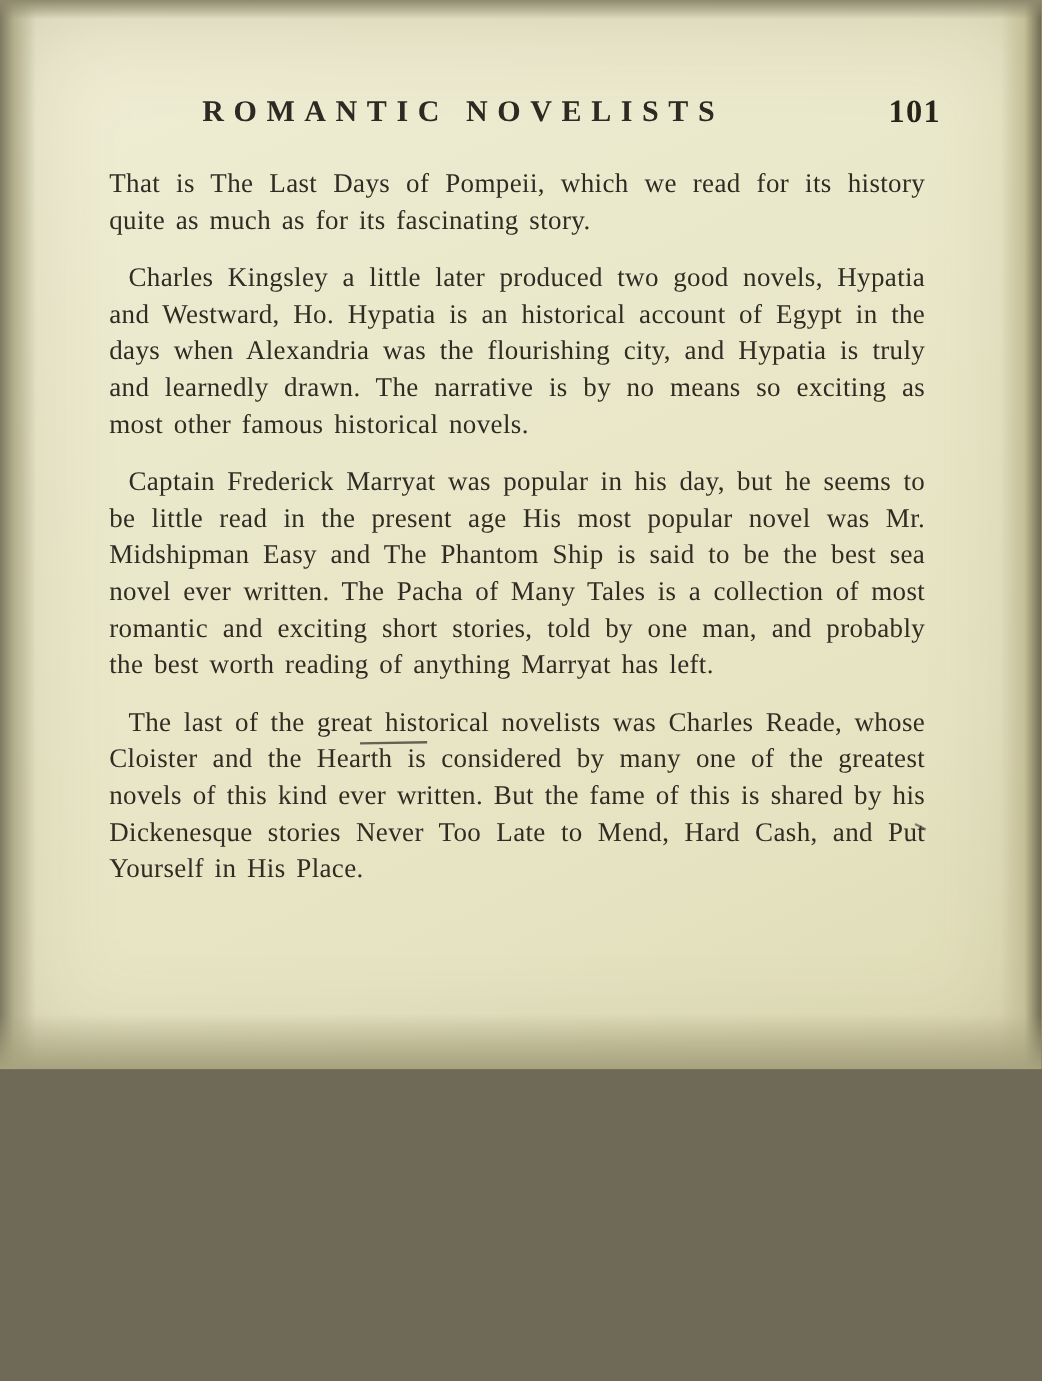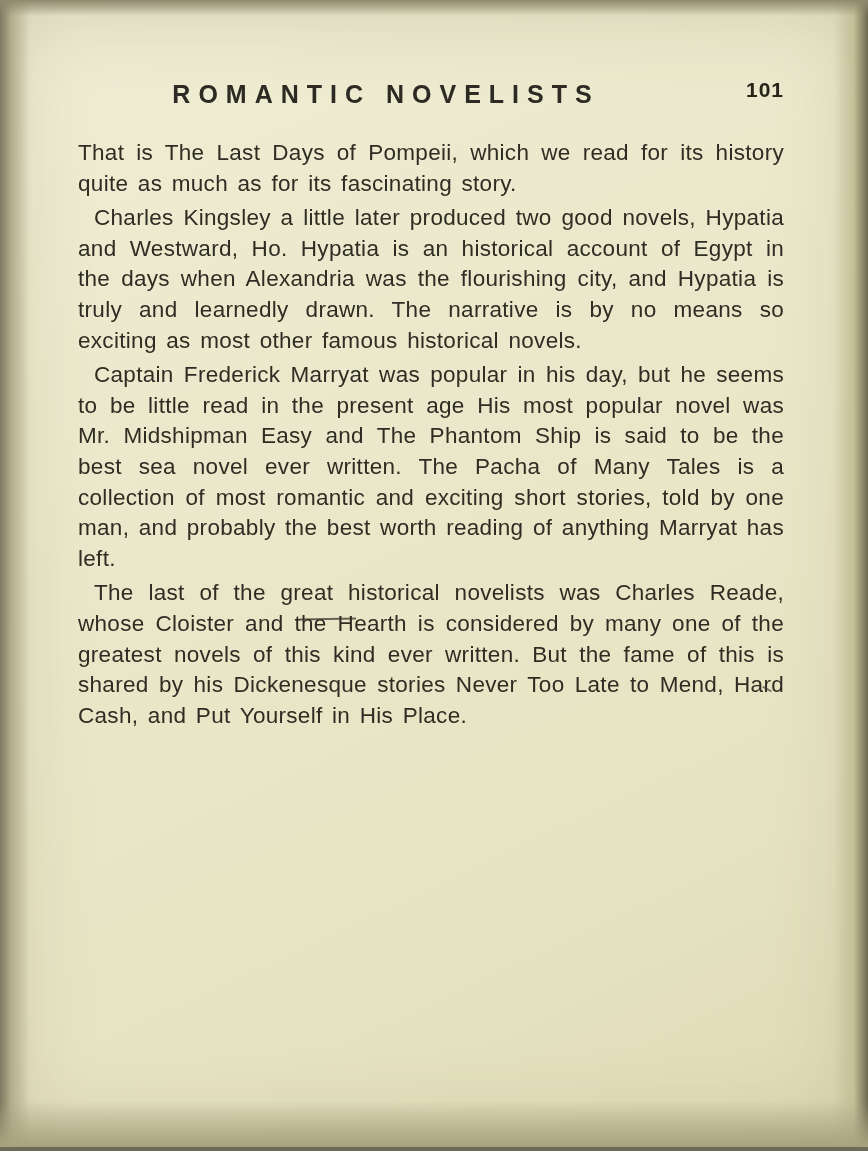--- a/index.html
+++ b/index.html
@@ -4,24 +4,24 @@
 <style>
   html, body {
     margin: 0;
     padding: 0;
     background: #6f6a58;
   }
 
   .scan {
     position: relative;
     width: 868px;
-    height: 1147px;
+    height: 891px;
     overflow: hidden;
     background: linear-gradient(155deg, #efeDD4 0%, #eae8ca 40%, #e6e3c2 75%, #deDAB4 100%);
-    font-family: Liberation Sans, sans-serif;
+    font-family: Liberation Serif, serif;
     box-shadow: inset 0 0 90px rgba(110, 100, 60, 0.28);
   }
 
   
   .edge-left {
     position: absolute; left: 0; top: 0; bottom: 0; width: 30px;
     background: linear-gradient(to right, #7d7960 0%, #b3ae8c 38%, rgba(233,230,201,0) 100%);
     pointer-events: none;
   }
   .edge-right {
@@ -60,28 +60,28 @@
     font-size: 25px;
     font-weight: 600;
     letter-spacing: 8px;
     color: #2c2a22;
     white-space: nowrap;
   }
   .pagenum {
     position: absolute;
     right: 4px;
     top: -2px;
-    font-size: 21px;
+    font-size: 27px;
     font-weight: 700;
     color: #262419;
     letter-spacing: 1px;
   }
 
   .body-text p.para {
-    margin: 4px;
+    margin: 17px;
     font-size: 22.5px;
     line-height: 30.6px;
     text-align: justify;
     color: #2f2c23;
     word-spacing: 3px;
     letter-spacing: 0.3px;
     text-indent: 16px;
   }
   .body-text p.para.first {
     text-indent: 0;

